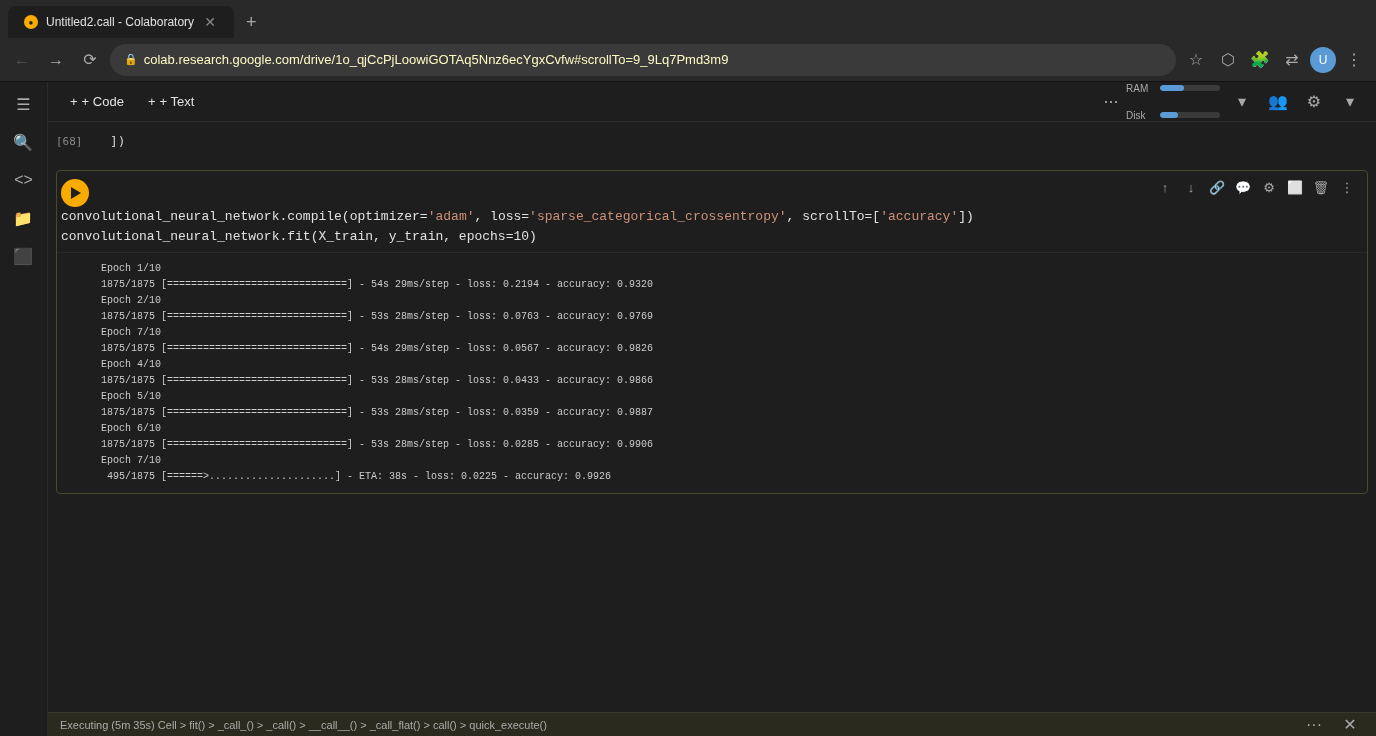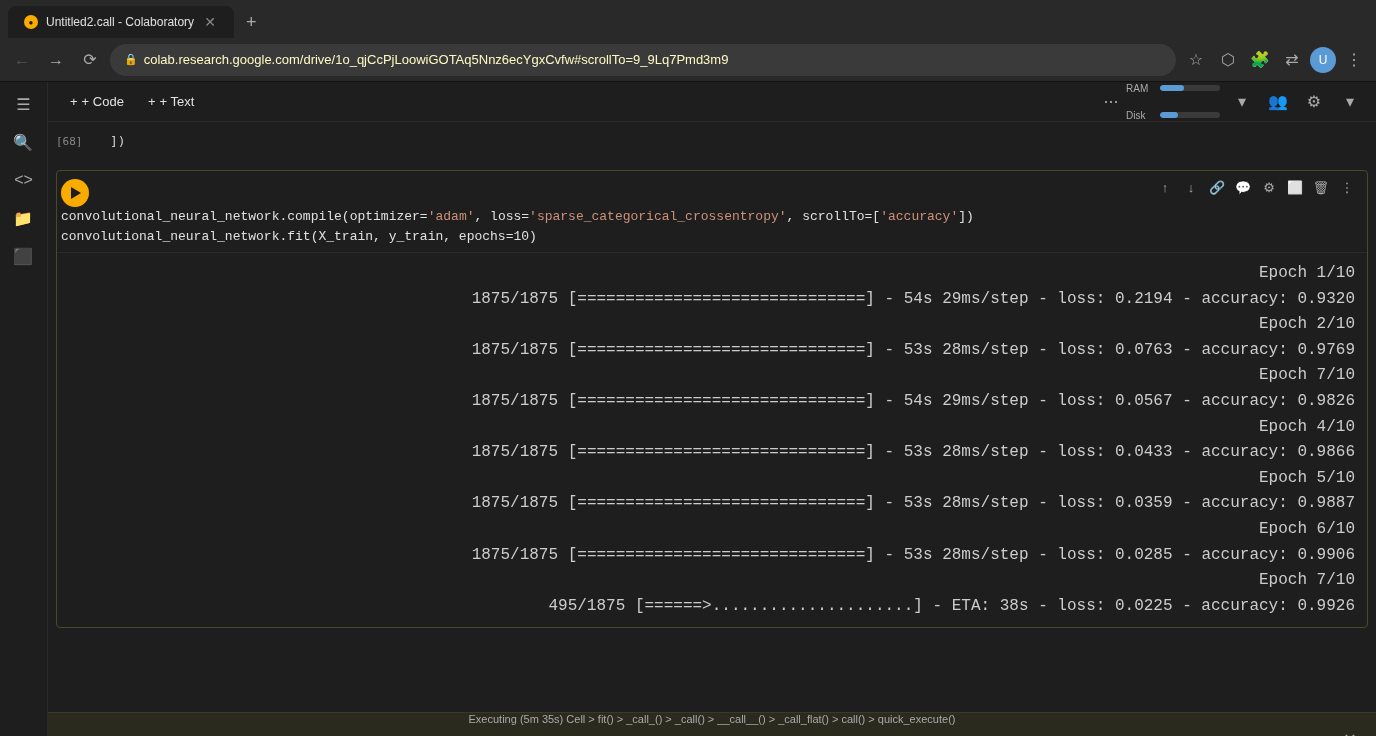--- a/index.html
+++ b/index.html
@@ -343,40 +343,38 @@
       flex-wrap: wrap;
     }
     .kw-default { color: #e0e0e0; }
     .kw-string { color: #ce9178; }
 
     
     .cell-output {
       border-top: 1px solid #2a2a2a;
       padding: 8px 12px 8px 44px;
       font-family: 'Courier New', monospace;
-      font-size: 16px;
+      font-size: 10px;
       color: #ccc;
       line-height: 1.6;
-      text-align: right;
     }
     .output-line { white-space: pre; }
     .epoch-label { color: #ccc; }
 
     
     .status-bar {
       height: 24px;
       background: #2a2a1e;
       display: flex;
       align-items: center;
       padding: 0 12px;
       font-size: 11px;
       color: #aaa;
       gap: 0;
       border-top: 1px solid #3a3a2a;
-      flex-direction: column;
     }
     .status-bar-right {
       margin-left: auto;
       display: flex;
       align-items: center;
       gap: 8px;
     }
 
     
     ::-webkit-scrollbar { width: 6px; }

